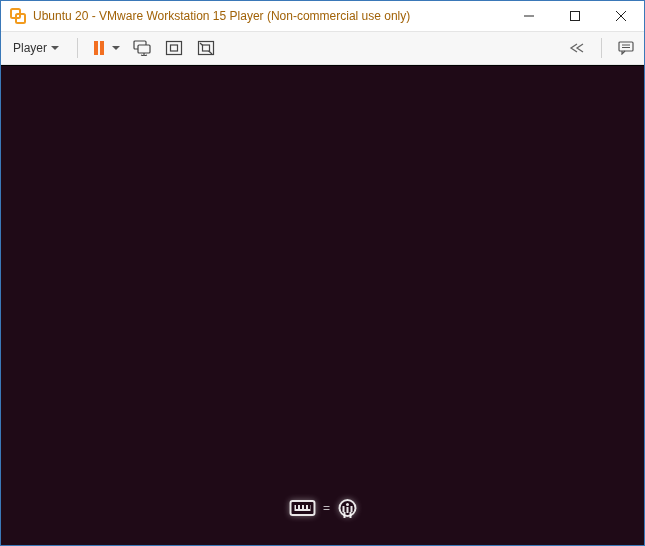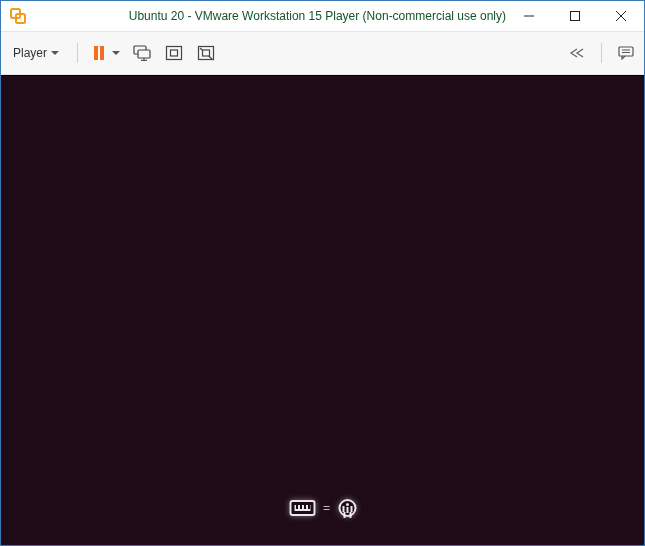--- a/index.html
+++ b/index.html
@@ -1,24 +1,24 @@
 <!DOCTYPE html>
 <html><head>
 <meta charset="utf-8">
 <style>
   * { box-sizing: border-box; margin: 0; padding: 0; }
   html, body { width: 645px; height: 546px; font-family: "Segoe UI", Tahoma, sans-serif; font-size: 12px; overflow: hidden; }
   .window { width: 645px; height: 546px; border: 1px solid #3a78b8; background: #fff; display: flex; flex-direction: column; }
   .titlebar { height: 30px; display: flex; align-items: center; background: #fff; }
   .titlebar .app-icon { width: 18px; height: 18px; margin: 0 6px 0 8px; display: flex; align-items: center; justify-content: center; }
-  .titlebar .title { flex: 1; font-size: 12px; color: #14532d; white-space: nowrap; overflow: hidden; text-align: right; }
+  .titlebar .title { flex: 1; font-size: 12px; color: #a16207; white-space: nowrap; overflow: hidden; }
   .winbtns { display: flex; height: 100%; }
   .winbtn { width: 46px; height: 30px; display: flex; align-items: center; justify-content: center; cursor: default; }
   .winbtn svg { display: block; }
-  .toolbar { height: 44px; border-top: 1px solid #e5e5e5; border-bottom: 1px solid #e5e5e5; background: #f7f7f7; display: flex; align-items: center; padding: 0 6px; gap: 8px; }
+  .toolbar { height: 34px; border-top: 1px solid #e5e5e5; border-bottom: 1px solid #e5e5e5; background: #f7f7f7; display: flex; align-items: center; padding: 0 6px; gap: 8px; }
   .player-btn { display: flex; align-items: center; height: 24px; padding: 0 6px; font-size: 12px; color: #333; cursor: default; gap: 4px; }
   .tb-sep { width: 1px; height: 20px; background: #d0d0d0; margin: 0 4px; }
   .tb-item { width: 24px; height: 24px; display: flex; align-items: center; justify-content: center; cursor: default; }
   .tb-item.wide { width: auto; padding: 0 2px; gap: 2px; }
   .spacer { flex: 1; }
   .guest { flex: 1; background: #1f0a17; position: relative; border-top: 1px solid #000; }
   .boot-icons { position: absolute; left: 50%; transform: translateX(-50%); bottom: 28px; display: flex; align-items: center; gap: 8px; color: rgba(255,255,255,0.85); }
   .boot-icons .eq { font-size: 12px; opacity: 0.85; }
   .kbd-ico { width: 26px; height: 16px; border: 2px solid rgba(255,255,255,0.9); border-radius: 3px; position: relative; box-shadow: 0 0 6px rgba(255,255,255,0.4); }
   .kbd-ico::before { content: ""; position: absolute; left: 3px; right: 3px; bottom: 3px; height: 2px; background: rgba(255,255,255,0.9); }

